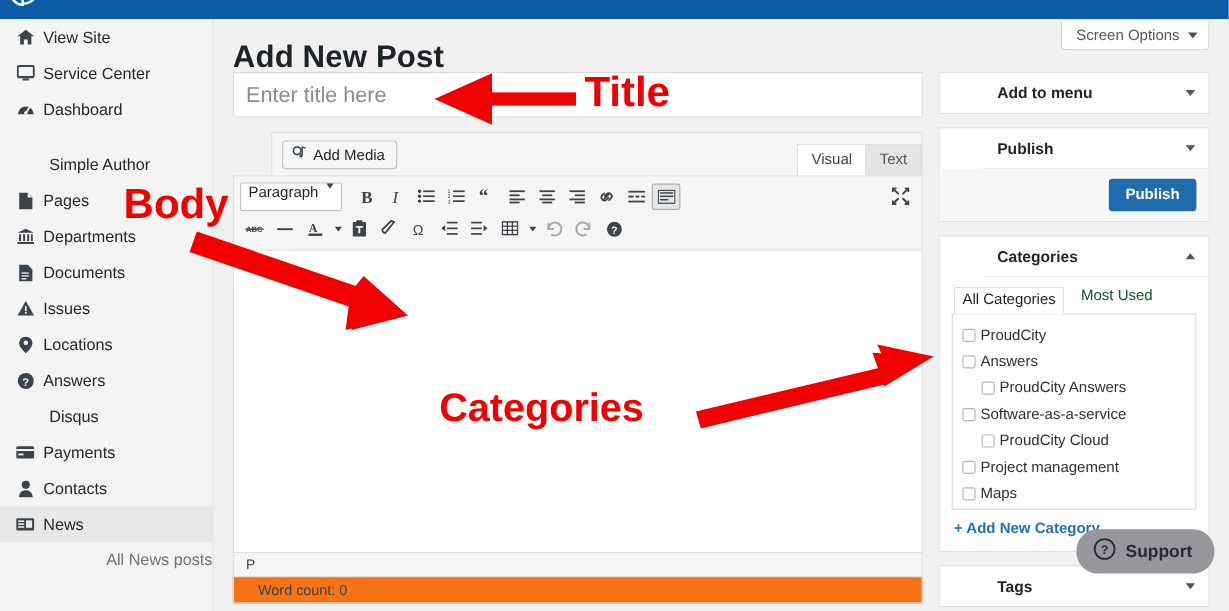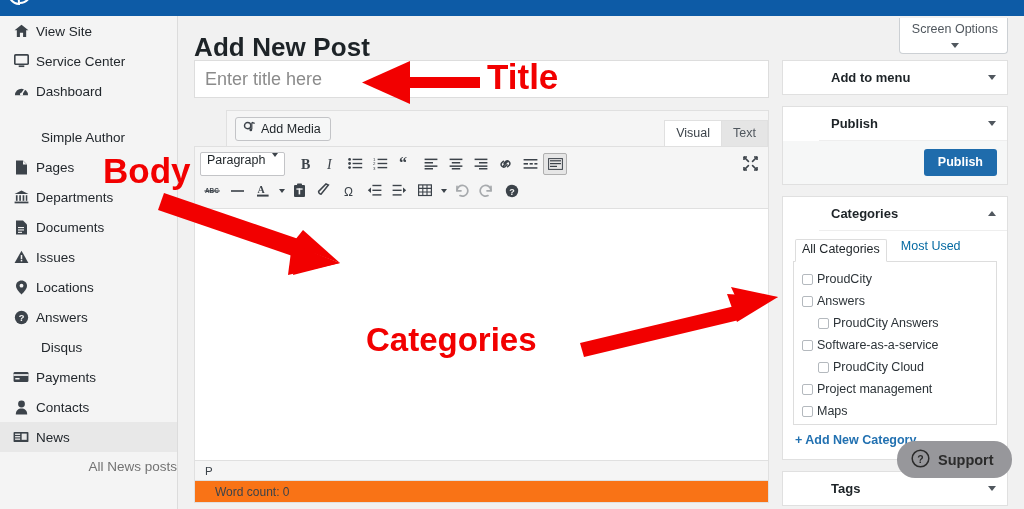--- a/index.html
+++ b/index.html
@@ -45,21 +45,21 @@
   }
 
   
   .main { position: absolute; top: 16px; left: 178px; width: 846px; height: 493px; background: #f1f1f1; }
 
   .screen-options {
     position: absolute; right: 16px; top: 2px;
     background: #fff; border: 1px solid #ccd0d4; border-top: none;
     border-radius: 0 0 4px 4px;
     padding: 4px 9px 5px 12px; font-size: 12.5px; color: #50575e;
-    display: flex; align-items: center; gap: 7px; flex-direction: column;
+    display: flex; align-items: center; gap: 7px;
   }
   .caret-down { width: 0; height: 0; border-left: 4px solid transparent; border-right: 4px solid transparent; border-top: 5px solid #50575e; }
   .caret-up   { width: 0; height: 0; border-left: 4px solid transparent; border-right: 4px solid transparent; border-bottom: 5px solid #50575e; }
 
   .page-title {
     position: absolute; left: 16px; top: 16px;
     font-size: 26px; font-weight: 700; color: #1d2327; letter-spacing: .1px;
   }
 
   
@@ -140,21 +140,21 @@
   }
   .box-head.bordered { border-bottom: 1px solid #eee; }
   .publish-body { background: #f6f7f7; padding: 8px 10px; display: flex; justify-content: flex-end; }
   .publish-btn {
     background: #1f6cac; color: #fff; font-size: 12.5px; font-weight: bold;
     border-radius: 3px; padding: 6px 14px 7px;
   }
 
   .cat-body { padding: 8px 10px 10px; }
   .cat-tabs { display: flex; gap: 14px; font-size: 12.5px; padding-left: 2px; position: relative; z-index: 2; }
-  .cat-tab { color: #0369a1; padding-bottom: 4px; }
+  .cat-tab { color: #14532d; padding-bottom: 4px; }
   .cat-tab.active {
     color: #1d2327; background: #fff;
     border: 1px solid #ddd; border-bottom: 1px solid #fff;
     padding: 2px 6px 5px; margin-bottom: -1px; border-radius: 2px 2px 0 0;
   }
   .cat-list {
     border: 1px solid #ddd; background: #fff;
     height: 164px; padding: 6px 8px 4px; overflow: hidden;
   }
   .cat-row { display: flex; align-items: center; height: 22px; font-size: 12.5px; color: #2c3338; }

